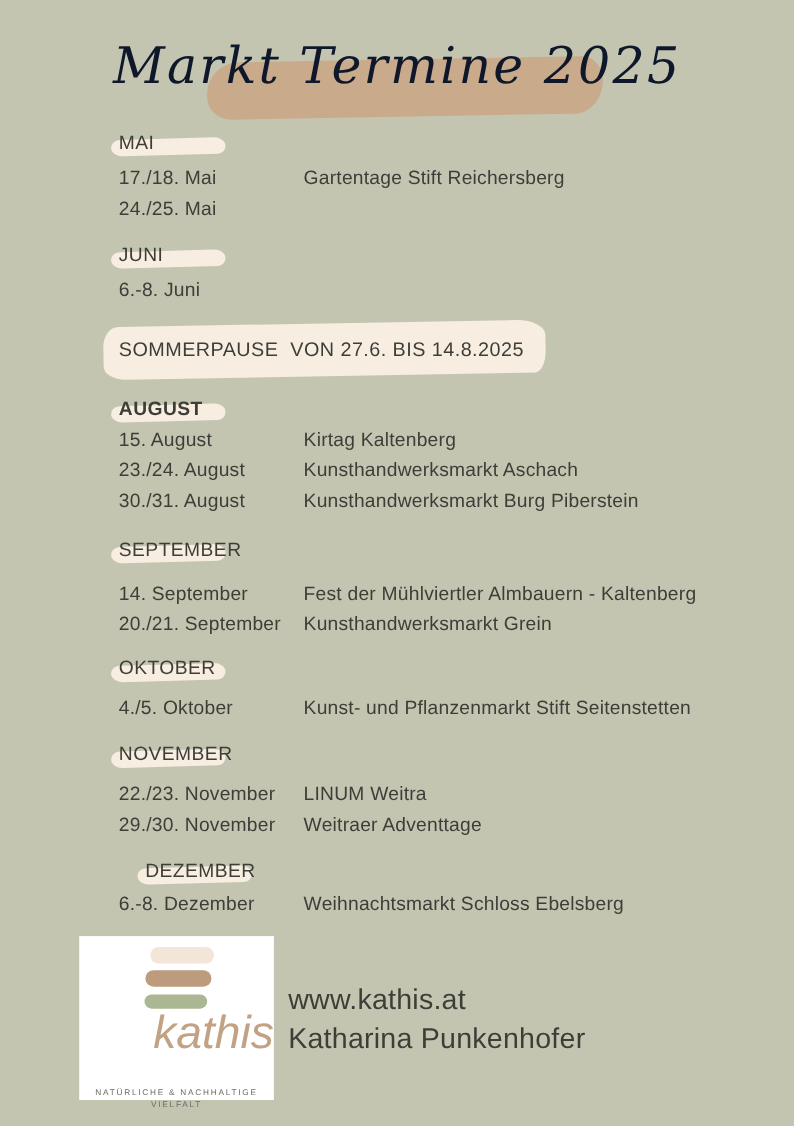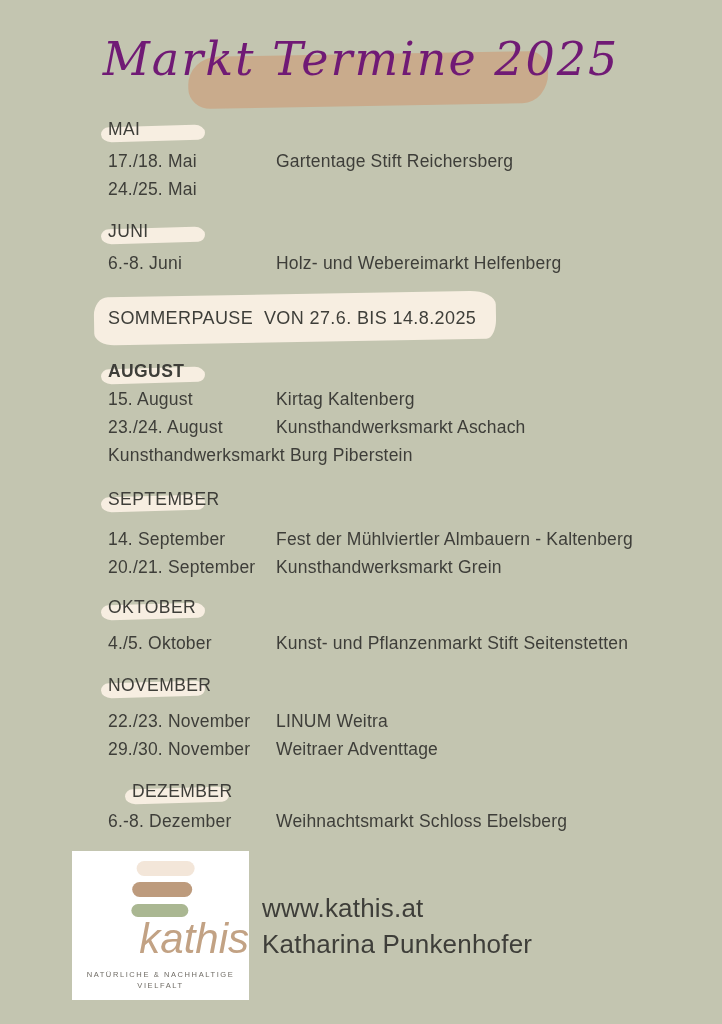--- a/index.html
+++ b/index.html
@@ -12,21 +12,21 @@
   html,body{width:722px;height:1024px;}
   body{font-family:"Liberation Sans", sans-serif;color:var(--ink);}
   .poster{position:relative;width:722px;height:1024px;background:var(--bg);overflow:hidden;}
 
   
   .title-area{position:absolute;top:28px;left:0;width:722px;height:90px;text-align:center;}
   .title-stroke{position:absolute;left:50%;top:26px;width:360px;height:52px;
     transform:translateX(-48%) rotate(-1deg);background:var(--tan);
     border-radius:30px 18px 26px 22px / 28px 22px 30px 20px;}
   .title-text{position:relative;display:inline-block;font-family:"DejaVu Serif", serif;
-    font-style:italic;font-weight:400;font-size:46px;line-height:62px;color:#701a75;letter-spacing:2px;}
+    font-style:italic;font-weight:400;font-size:46px;line-height:62px;color:#0f172a;letter-spacing:2px;}
 
   
   .month-section{position:absolute;left:108px;width:580px;}
   .month-header{position:relative;display:inline-block;height:22px;}
   .hl{position:absolute;left:-7px;bottom:-1px;width:104px;height:15px;background:var(--cream);
     border-radius:9px 12px 8px 12px / 8px 9px 8px 9px;transform:rotate(-1.6deg);}
   .month-label{position:relative;font-size:17.5px;line-height:22px;letter-spacing:0.4px;}
   .mb6{margin-bottom:6px;font-weight:bold;}.mb8{margin-bottom:8px;margin-left:24px;}.mb10{margin-bottom:10px;}
   .mb14{margin-bottom:14px;}.mb18{margin-bottom:18px;}
   .rows{display:block;}
@@ -42,21 +42,21 @@
     font-size:18px;letter-spacing:0.4px;white-space:pre;}
 
   
   .logo-card{position:absolute;left:72px;top:851px;width:177px;height:149px;background:#ffffff;}
   .logo-stroke{position:absolute;left:50%;height:15px;width:57px;border-radius:8px;}
   .s1{top:10px;transform:translateX(-42%);width:58px;}
   .s2{top:31px;transform:translateX(-48%);width:60px;}
   .s3{top:53px;transform:translateX(-52%);width:57px;height:13px;}
   .logo-word{position:absolute;left:0;top:62px;width:100%;text-align:right;
     font-family:Liberation Sans, sans-serif;font-style:italic;font-size:42px;line-height:52px;}
-  .logo-tagline{position:absolute;left:0;top:118px;width:100%;text-align:center;
+  .logo-tagline{position:absolute;left:0;top:136px;width:100%;text-align:center;
     font-size:7.5px;letter-spacing:1.6px;color:#6f6b64;line-height:11px;}
   .contact{position:absolute;left:262px;top:890px;font-size:26px;line-height:36px;letter-spacing:0.2px;}
 </style>
 </head>
 <body>
 
 <div class="poster">
 
   <header class="title-area">
     <span class="title-stroke"></span>
@@ -80,21 +80,20 @@
   </section>
 
   <section class="month-section" style="top:220px">
     <div class="month-header mb10">
       <span class="hl"></span>
       <span class="month-label">JUNI</span>
     </div>
     <div class="rows">
       <div class="row">
         <span class="date">6.-8. Juni</span>
-        <span class="event">Holz- und Webereimarkt Helfenberg</span>
       </div>
     </div>
   </section>
 
   <div class="banner">
     <span class="banner-stroke"></span>
     <span class="banner-text">SOMMERPAUSE  VON 27.6. BIS 14.8.2025</span>
   </div>
 
   <section class="month-section" style="top:360px">
@@ -105,20 +104,21 @@
     <div class="rows">
       <div class="row">
         <span class="date">15. August</span>
         <span class="event">Kirtag Kaltenberg</span>
       </div>
       <div class="row">
         <span class="date">23./24. August</span>
         <span class="event">Kunsthandwerksmarkt Aschach</span>
       </div>
       <div class="row">
+        <span class="date">30./31. August</span>
         <span class="event">Kunsthandwerksmarkt Burg Piberstein</span>
       </div>
     </div>
   </section>
 
   <section class="month-section" style="top:488px">
     <div class="month-header mb18">
       <span class="hl"></span>
       <span class="month-label">SEPTEMBER</span>
     </div>

